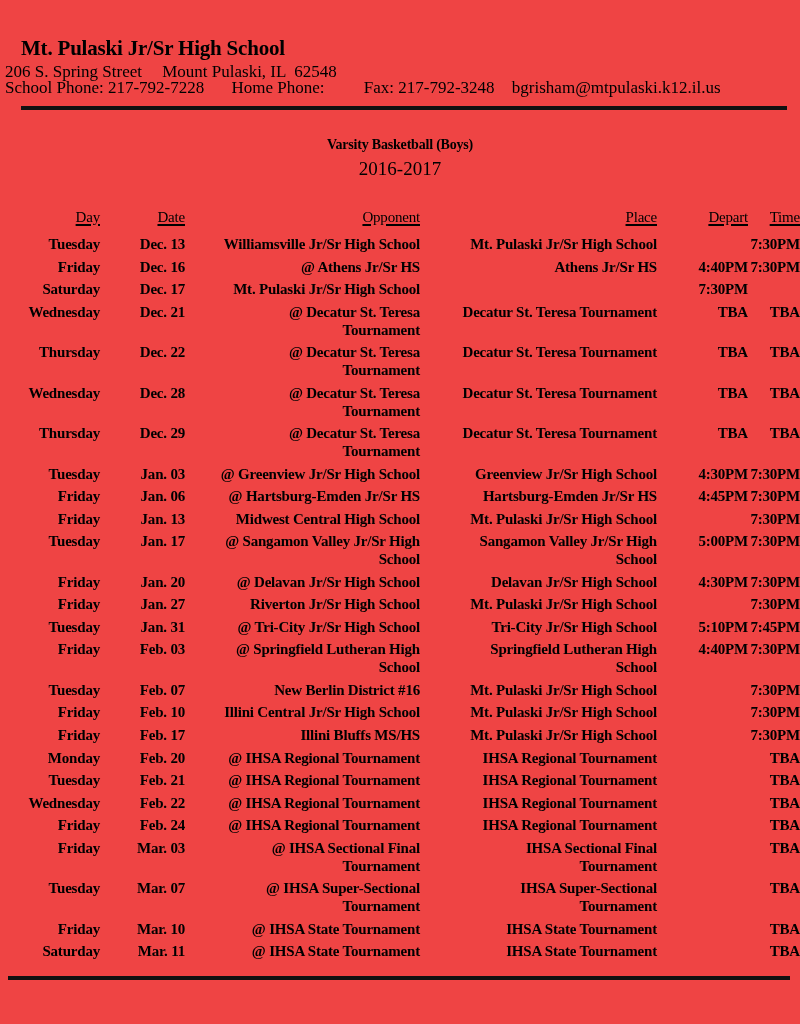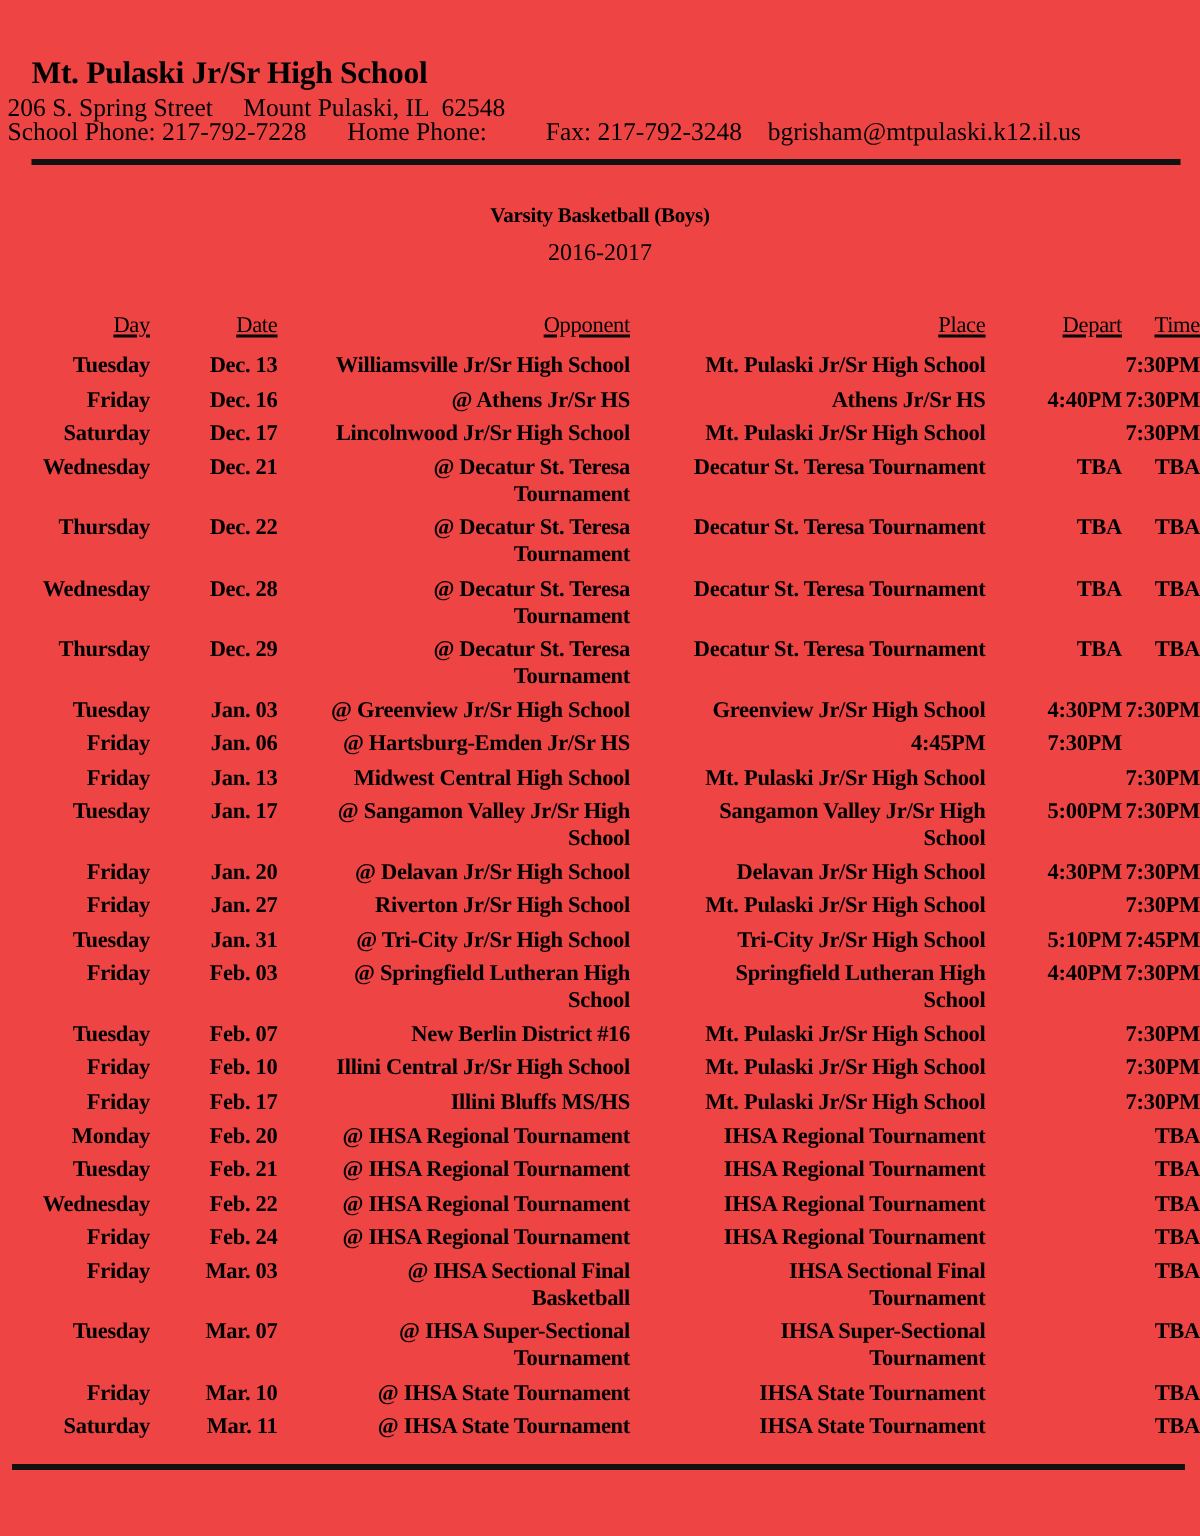--- a/index.html
+++ b/index.html
@@ -28,21 +28,21 @@
   .school-contact .seg-1 { margin-right: 35px; }
   .school-contact .seg-2 { margin-right: 13px; }
 
   .rule { position: absolute; background: #111111; height: 4px; }
   .rule-top { left: 21px; top: 106px; width: 766px; }
   .rule-bottom { left: 8px; top: 976px; width: 782px; }
 
   
   .doc-title { position: absolute; left: 0; top: 133px; width: 100%; text-align: center; }
   .doc-title-line1 { font-size: 14px; font-weight: bold; line-height: 24px; letter-spacing: -0.2px; }
-  .doc-title-line2 { font-size: 16px; font-weight: normal; line-height: 24px; }
+  .doc-title-line2 { font-size: 19px; font-weight: normal; line-height: 24px; }
 
   
   .sched { position: absolute; left: 0; top: 208px; width: 800px; text-align: right; }
   .row {
     display: grid;
     grid-template-columns: 92px 85px 235px 237px 91px 52px;
     padding-left: 8px;
     box-sizing: border-box;
     font-size: 15px;
     line-height: 18px;
@@ -115,21 +115,20 @@
     <div class="cell c-date">Dec. 16</div>
     <div class="cell c-opponent">@ Athens Jr/Sr HS</div>
     <div class="cell c-place">Athens Jr/Sr HS</div>
     <div class="cell c-depart">4:40PM</div>
     <div class="cell c-time">7:30PM</div>
   </div>
 
   <div class="row data">
     <div class="cell c-day">Saturday</div>
     <div class="cell c-date">Dec. 17</div>
-    <div class="cell c-opponent">Lincolnwood Jr/Sr High School</div>
     <div class="cell c-place">Mt. Pulaski Jr/Sr High School</div>
     <div class="cell c-depart"></div>
     <div class="cell c-time">7:30PM</div>
   </div>
 
   <div class="row data">
     <div class="cell c-day">Wednesday</div>
     <div class="cell c-date">Dec. 21</div>
     <div class="cell c-opponent">@ Decatur St. Teresa
 Tournament</div>
@@ -174,20 +173,21 @@
     <div class="cell c-opponent">@ Greenview Jr/Sr High School</div>
     <div class="cell c-place">Greenview Jr/Sr High School</div>
     <div class="cell c-depart">4:30PM</div>
     <div class="cell c-time">7:30PM</div>
   </div>
 
   <div class="row data">
     <div class="cell c-day">Friday</div>
     <div class="cell c-date">Jan. 06</div>
     <div class="cell c-opponent">@ Hartsburg-Emden Jr/Sr HS</div>
+    <div class="cell c-place">Hartsburg-Emden Jr/Sr HS</div>
     <div class="cell c-depart">4:45PM</div>
     <div class="cell c-time">7:30PM</div>
   </div>
 
   <div class="row data">
     <div class="cell c-day">Friday</div>
     <div class="cell c-date">Jan. 13</div>
     <div class="cell c-opponent">Midwest Central High School</div>
     <div class="cell c-place">Mt. Pulaski Jr/Sr High School</div>
     <div class="cell c-depart"></div>
@@ -303,21 +303,21 @@
     <div class="cell c-opponent">@ IHSA Regional Tournament</div>
     <div class="cell c-place">IHSA Regional Tournament</div>
     <div class="cell c-depart"></div>
     <div class="cell c-time">TBA</div>
   </div>
 
   <div class="row data">
     <div class="cell c-day">Friday</div>
     <div class="cell c-date">Mar. 03</div>
     <div class="cell c-opponent">@ IHSA Sectional Final
-Basketball</div>
+Tournament</div>
     <div class="cell c-place">IHSA Sectional Final
 Tournament</div>
     <div class="cell c-depart"></div>
     <div class="cell c-time">TBA</div>
   </div>
 
   <div class="row data">
     <div class="cell c-day">Tuesday</div>
     <div class="cell c-date">Mar. 07</div>
     <div class="cell c-opponent">@ IHSA Super-Sectional

